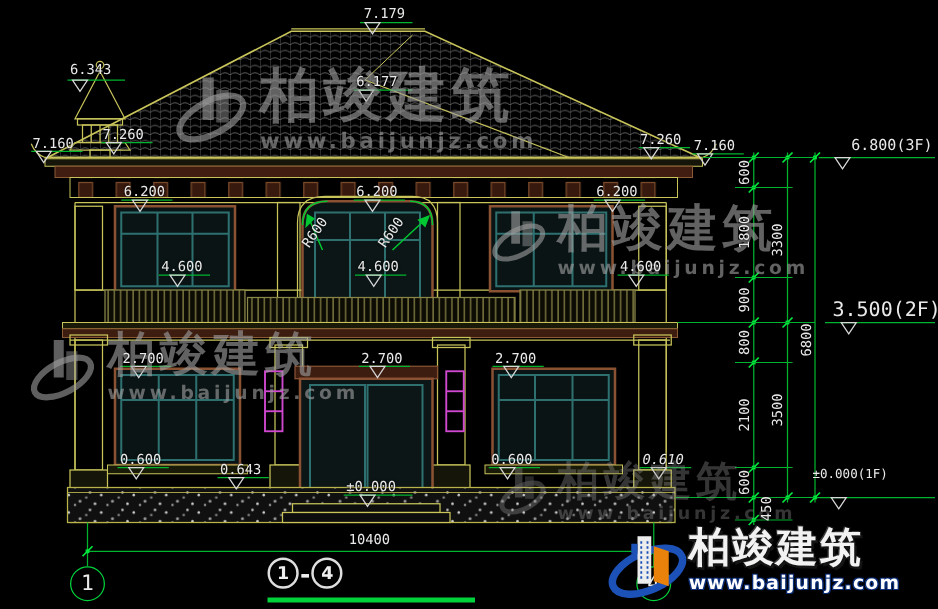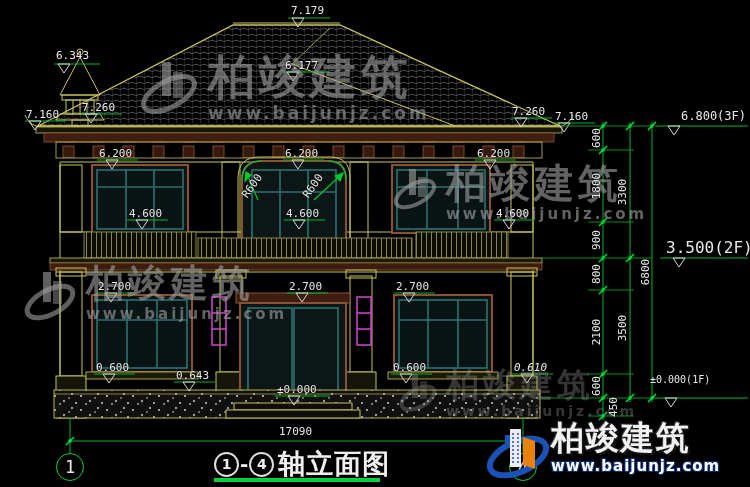--- a/index.html
+++ b/index.html
@@ -377,21 +377,21 @@
       <div class="lab rot" style="left: 252px; top: 186px; transform: translate(-50%, -50%) rotate(-55deg);">R600</div>
       <div class="lab rot" style="left: 313px; top: 186px; transform: translate(-50%, -50%) rotate(-55deg);">R600</div>
       <div class="lab" style="left: 98px; top: 281px;">2.700</div>
       <div class="lab" style="left: 289px; top: 281px;">2.700</div>
       <div class="lab" style="left: 396px; top: 281px;">2.700</div>
       <div class="lab" style="left: 96px; top: 362px;">0.600</div>
       <div class="lab" style="left: 176px; top: 370px;">0.643</div>
       <div class="lab" style="left: 393px; top: 362px;">0.600</div>
       <div class="lab" style="left: 514px; top: 362px; font-style: italic;">0.610</div>
       <div class="lab" style="left: 277px; top: 384px;">±0.000</div>
-      <div class="lab" style="left: 279px; top: 426px;">17090</div>
+      <div class="lab" style="left: 279px; top: 426px;">10400</div>
       <div class="lab rot" style="left: 596px; top: 138px; transform: translate(-50%, -50%) rotate(-90deg);">600</div>
       <div class="lab rot" style="left: 596px; top: 186px; transform: translate(-50%, -50%) rotate(-90deg);">1800</div>
       <div class="lab rot" style="left: 596px; top: 240px; transform: translate(-50%, -50%) rotate(-90deg);">900</div>
       <div class="lab rot" style="left: 596px; top: 274px; transform: translate(-50%, -50%) rotate(-90deg);">800</div>
       <div class="lab rot" style="left: 596px; top: 332px; transform: translate(-50%, -50%) rotate(-90deg);">2100</div>
       <div class="lab rot" style="left: 596px; top: 386px; transform: translate(-50%, -50%) rotate(-90deg);">600</div>
       <div class="lab rot" style="left: 613px; top: 407px; transform: translate(-50%, -50%) rotate(-90deg);">450</div>
       <div class="lab rot" style="left: 622px; top: 192px; transform: translate(-50%, -50%) rotate(-90deg);">3300</div>
       <div class="lab rot" style="left: 622px; top: 328px; transform: translate(-50%, -50%) rotate(-90deg);">3500</div>
       <div class="lab rot" style="left: 645px; top: 272px; transform: translate(-50%, -50%) rotate(-90deg);">6800</div>
@@ -401,21 +401,20 @@
     <span>1</span>
   </div>
   <div class="axis-bubble" style="left:509px;top:453px;">
     <span>4</span>
   </div>
 
   <div id="title-block">
     <span class="circ">1</span>
     <span id="title-dash">-</span>
     <span class="circ">4</span>
-    <span id="title-name">轴立面图</span>
   </div>
   <div id="title-underline"></div>
 
   <div id="brand-logo">
     <svg width="68" height="64">
       <ellipse cx="33" cy="36" rx="30" ry="15" fill="none" stroke="#1c52b8" stroke-width="6" transform="rotate(-24 33 36)"></ellipse>
       <rect x="25" y="8" width="11" height="38" fill="#ececec"></rect>
       <line x1="28" y1="12" x2="28" y2="42" stroke="#1c52b8" stroke-width="1.5" stroke-dasharray="2,2"></line>
       <line x1="33" y1="12" x2="33" y2="42" stroke="#1c52b8" stroke-width="1.5" stroke-dasharray="2,2"></line>
       <polygon points="38,16 50,20 50,48 38,44" fill="#e8820a"></polygon>

